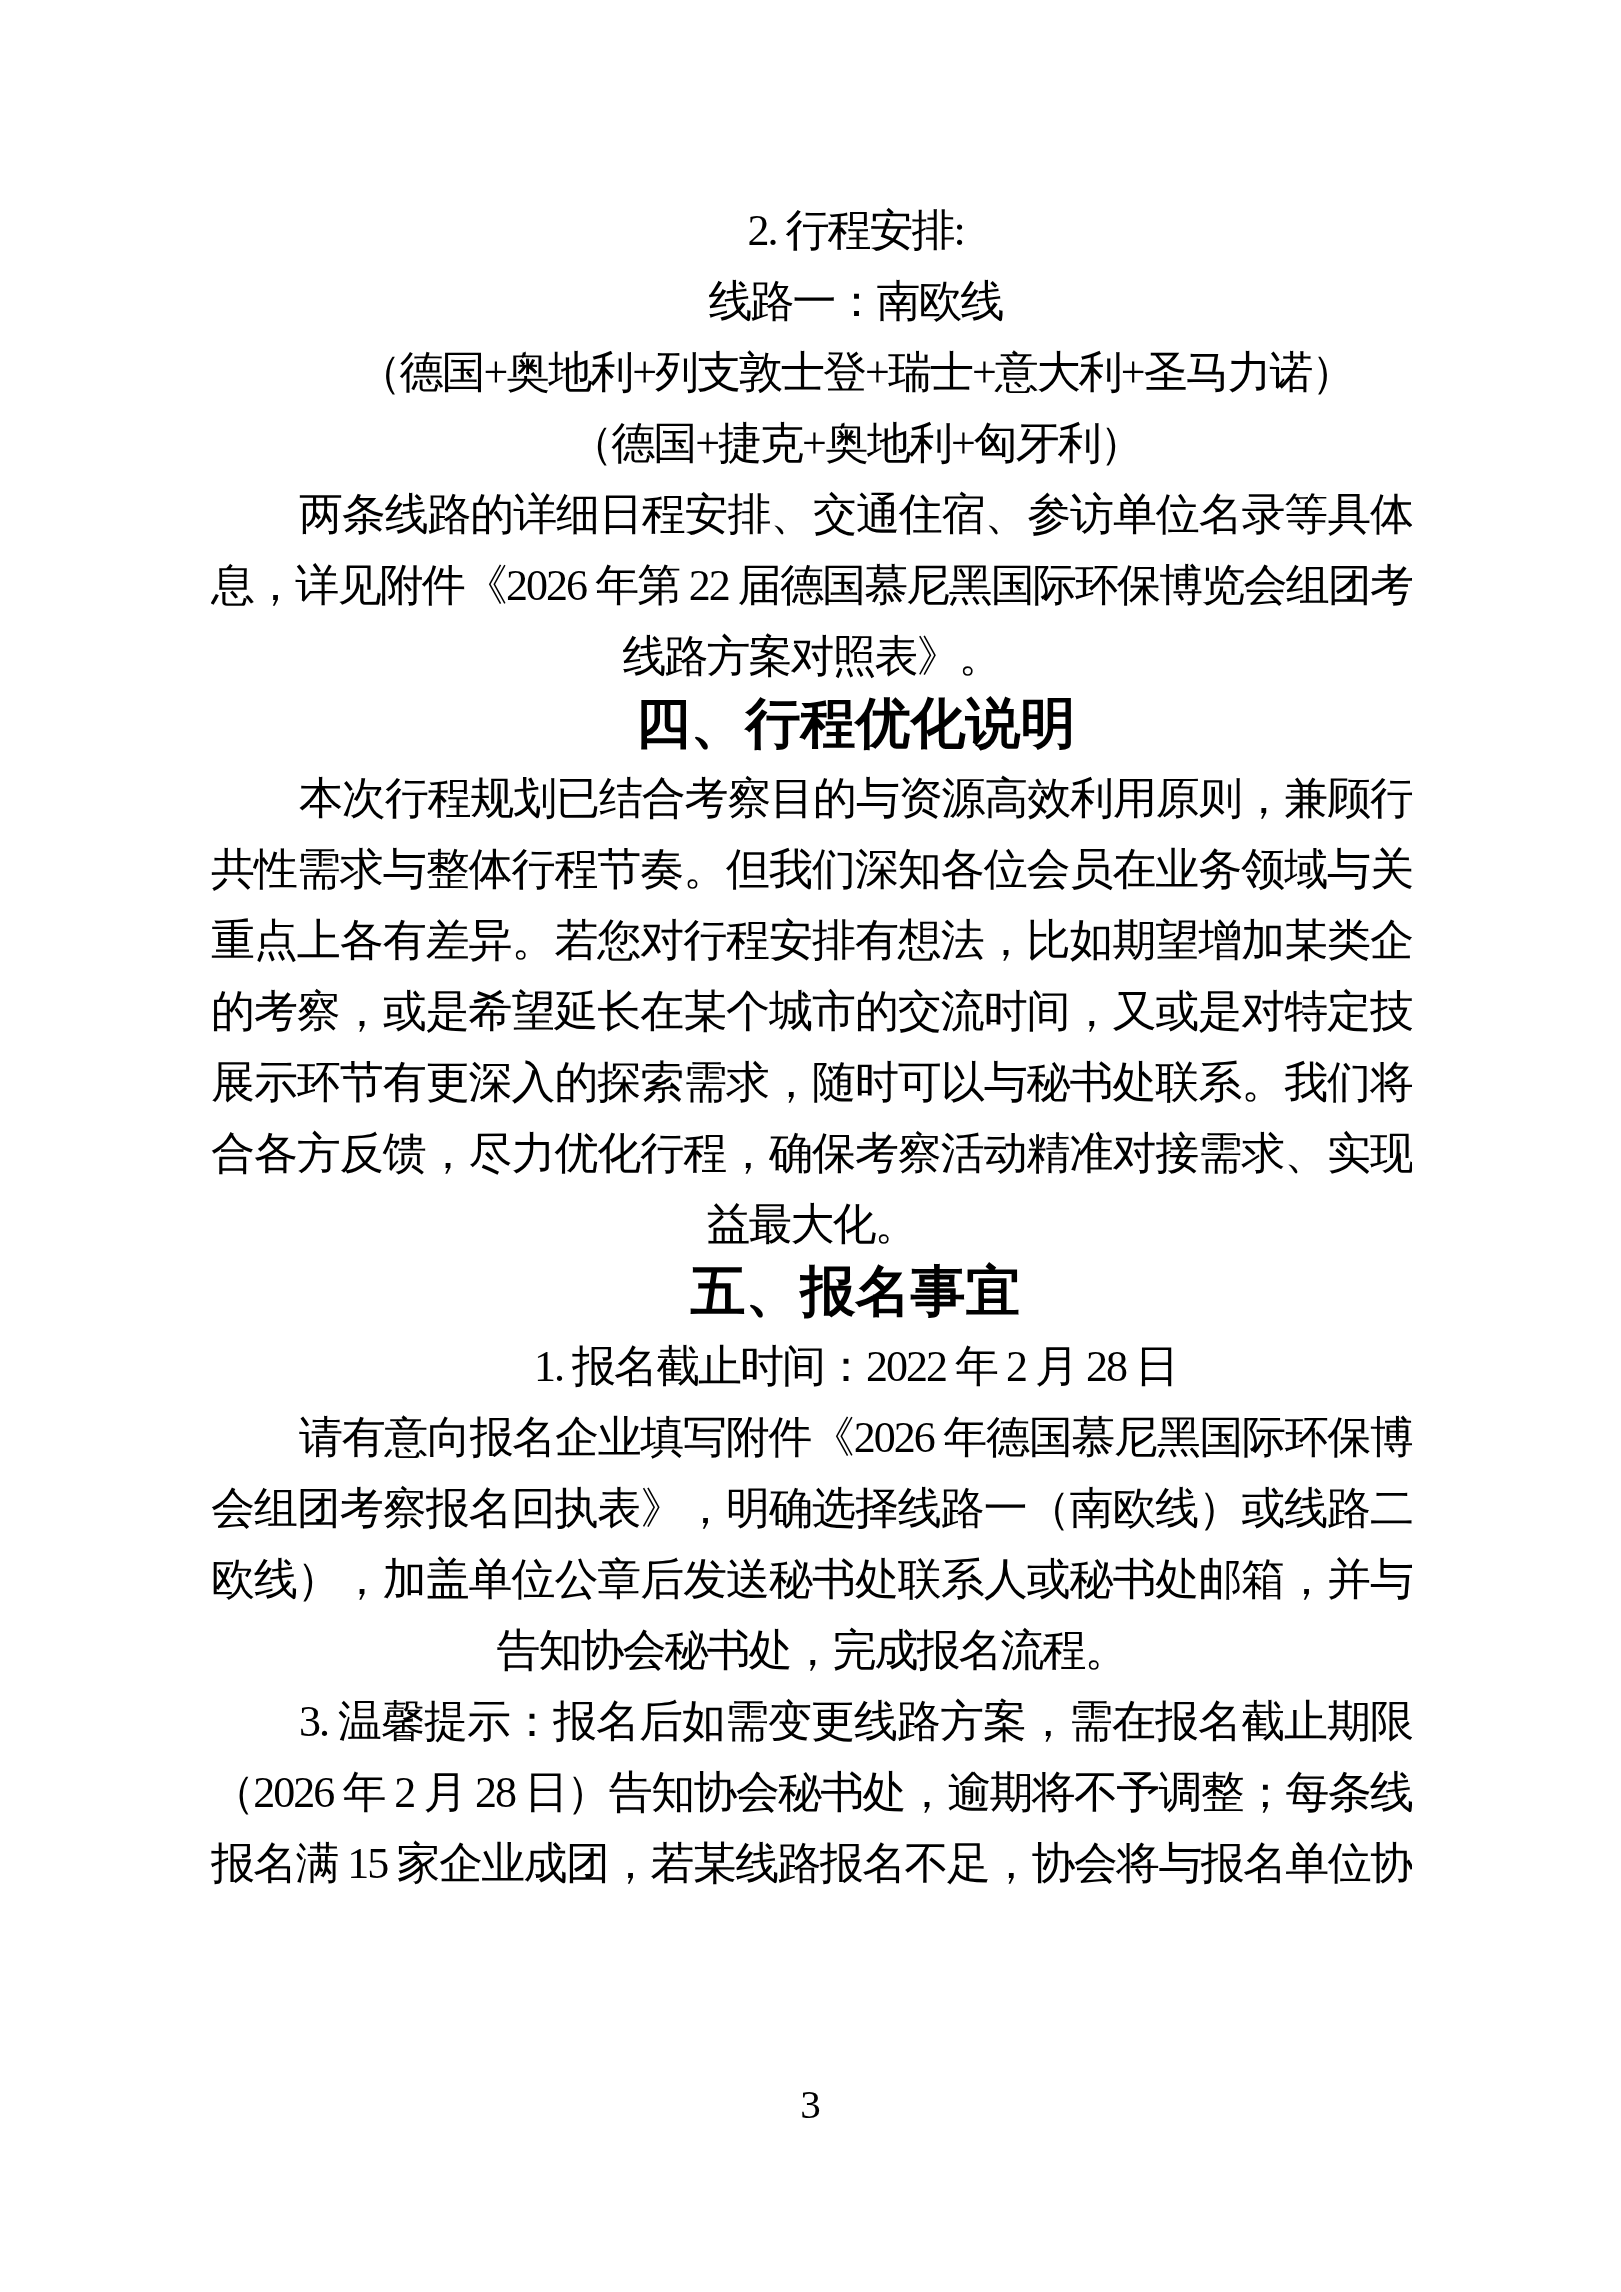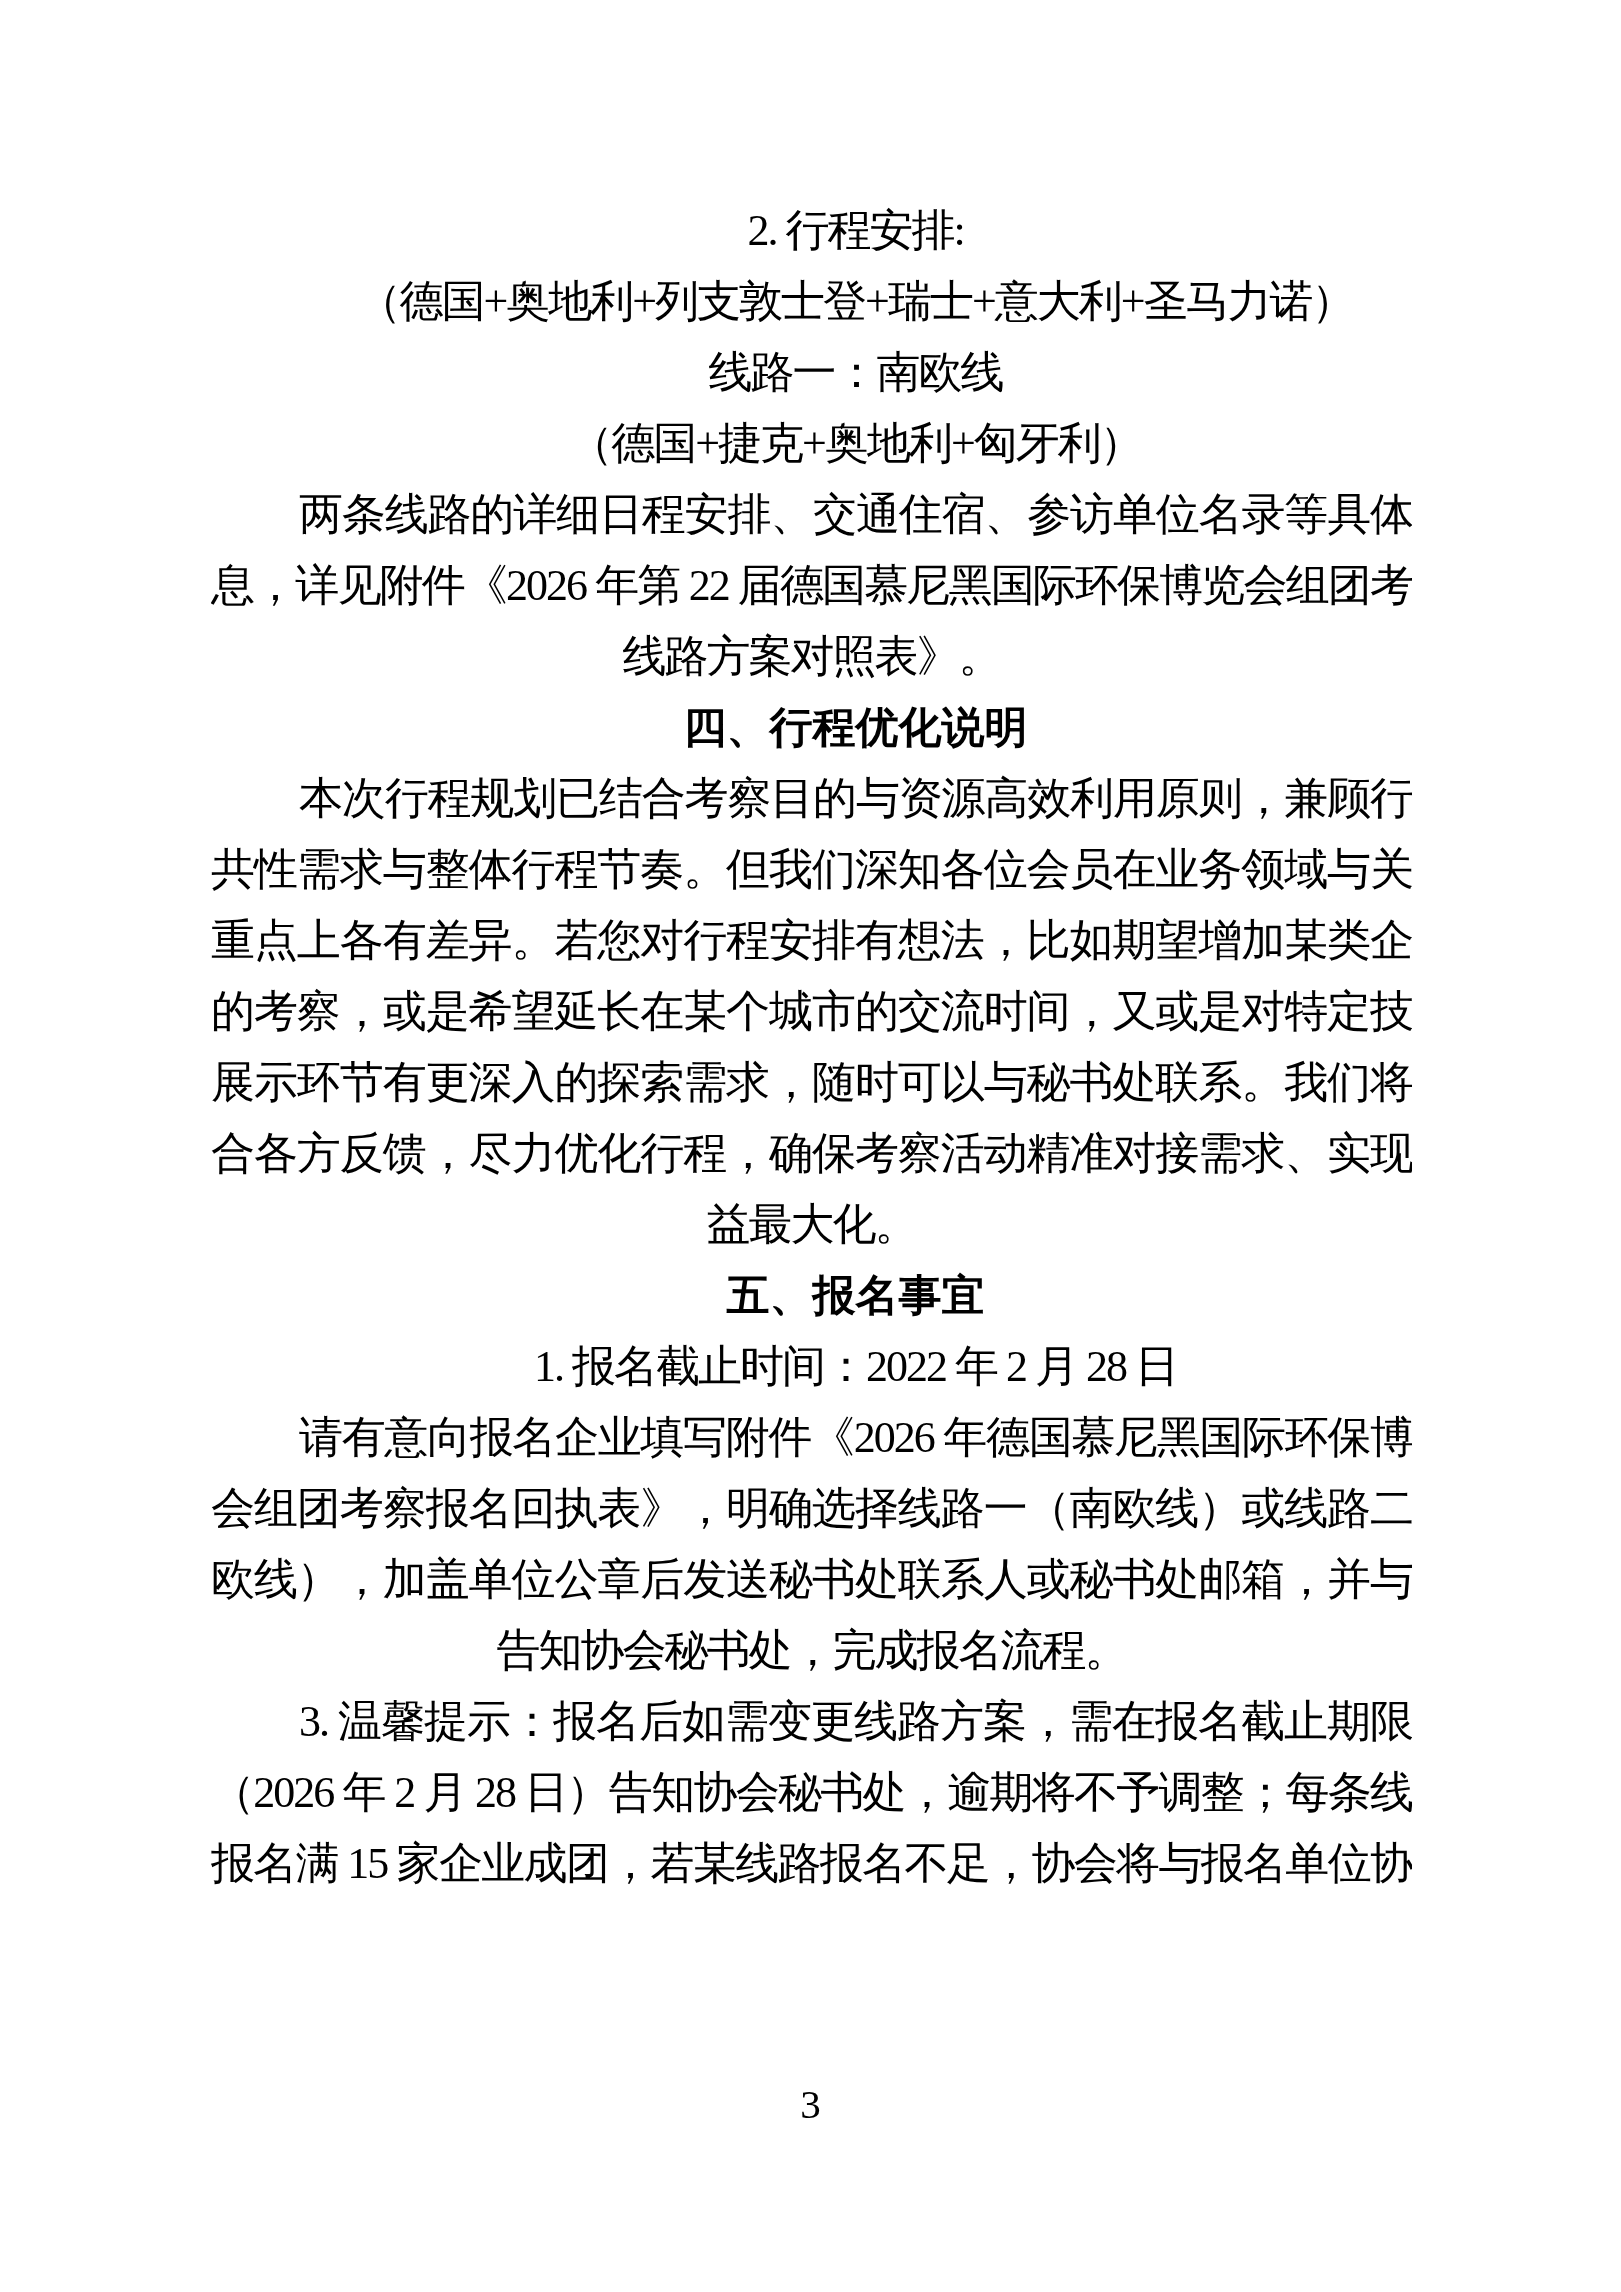--- a/index.html
+++ b/index.html
@@ -30,23 +30,23 @@
     text-align: center;
   }
   .line.indent {
     text-indent: 88px;
   }
   .line.justify {
     text-align: justify;
     text-align-last: justify;
   }
   .line.heading {
-    font-family: Liberation Serif, serif;
+    font-family: Liberation Mono, monospace;
     font-weight: 700;
-    font-size: 43px;
+    font-size: 55px;
     letter-spacing: 0;
   }
   .page-footer {
     position: absolute;
     left: 0;
     top: 2069px;
     width: 1621px;
     height: 71px;
     line-height: 71px;
     text-align: center;
@@ -54,22 +54,22 @@
   .page-number {
     font-size: 41px;
     letter-spacing: 0;
   }
 </style>
 </head>
 <body style="--page-bg: #ffffff; --ink: #000000;">
 
 <main class="doc-body">
     <div class="line indent">2. 行程安排:</div>
+    <div class="line indent">线路一：南欧线</div>
     <div class="line indent">（德国+奥地利+列支敦士登+瑞士+意大利+圣马力诺）</div>
-    <div class="line indent">线路一：南欧线</div>
     <div class="line indent">（德国+捷克+奥地利+匈牙利）</div>
     <div class="line indent justify">两条线路的详细日程安排、交通住宿、参访单位名录等具体信</div>
     <div class="line justify">息，详见附件《2026 年第 22 届德国慕尼黑国际环保博览会组团考察</div>
     <div class="line">线路方案对照表》。</div>
     <div class="line indent heading">四、行程优化说明</div>
     <div class="line indent justify">本次行程规划已结合考察目的与资源高效利用原则，兼顾行业</div>
     <div class="line justify">共性需求与整体行程节奏。但我们深知各位会员在业务领域与关注</div>
     <div class="line justify">重点上各有差异。若您对行程安排有想法，比如期望增加某类企业</div>
     <div class="line justify">的考察，或是希望延长在某个城市的交流时间，又或是对特定技术</div>
     <div class="line justify">展示环节有更深入的探索需求，随时可以与秘书处联系。我们将综</div>

